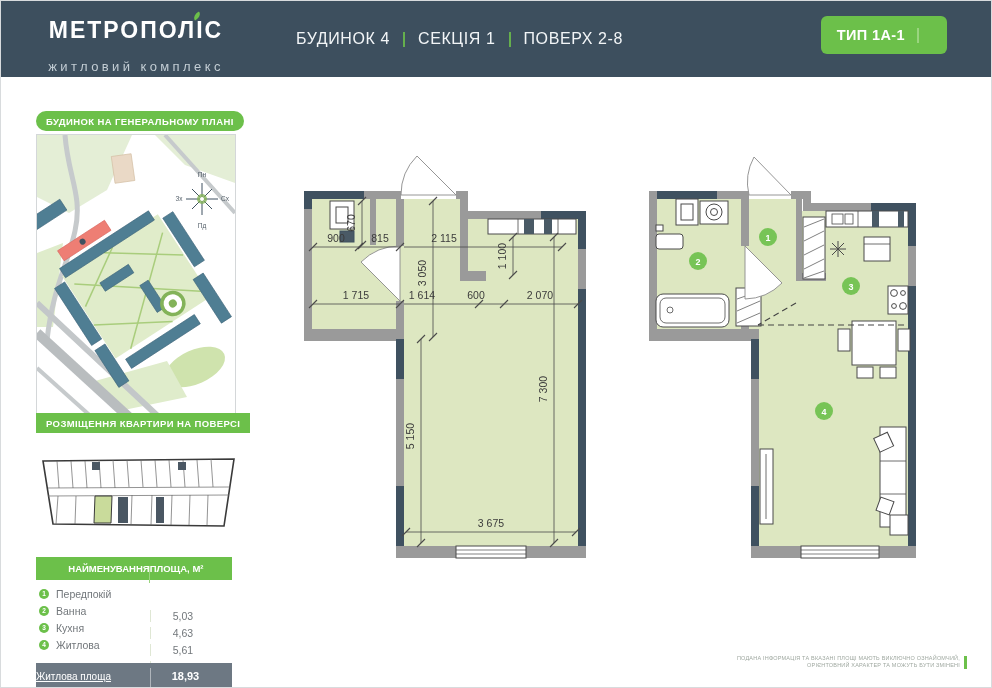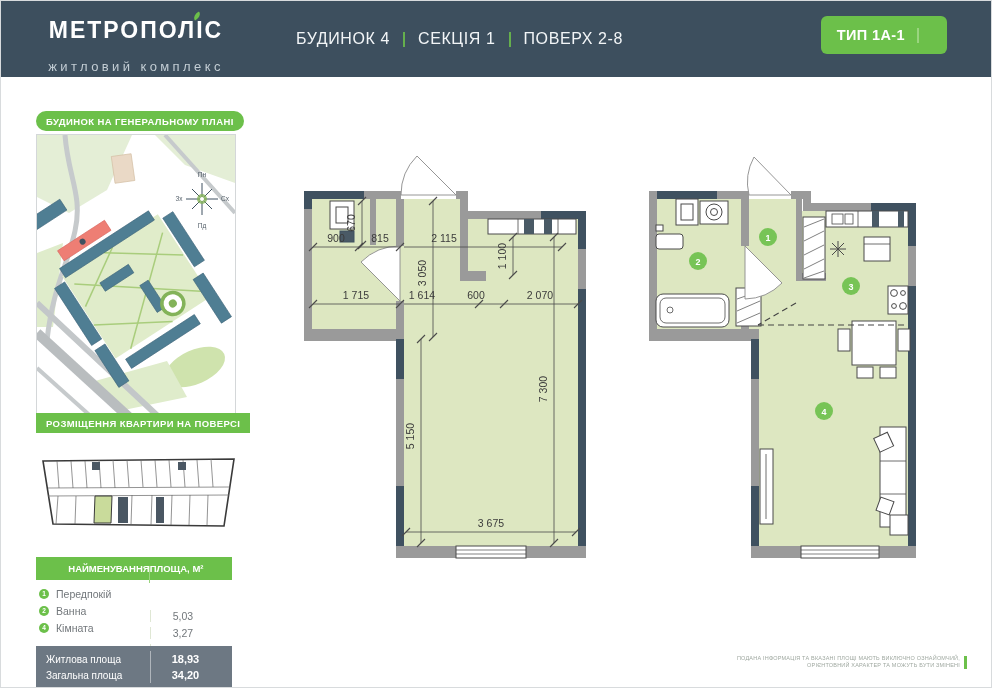--- a/index.html
+++ b/index.html
@@ -28,21 +28,21 @@
   .at-head .c1{width:58%;text-align:right;position:relative;}
   .at-head .c1:after{content:"";position:absolute;right:0;top:-4px;width:1px;height:17px;background:#9ad57f;top:3px;}
   .at-head .c2{width:42%;text-align:left;}
   .at-body{padding:5px 0 4px;}
   .at-row{display:flex;align-items:center;height:17px;font-size:10.5px;color:#72777b;}
   .num-dot{width:10px;height:10px;border-radius:50%;background:#6cc04a;color:#fff;font-size:6.5px;font-weight:bold;display:flex;align-items:center;justify-content:center;margin:0 7px 0 3px;}
   .at-row .rn{flex:1;}
   .at-row .rv{width:42%;border-left:1px solid #dfe7d4;padding-left:22px;margin-top:44px;}
   .at-foot{background:#6d7883;color:#fff;padding:5px 0;}
   .af-row{display:flex;align-items:center;height:16px;font-size:10px;}
-  .af-row .fl{width:58%;padding-left:10px;position:relative;}
+  .af-row .fl{width:58%;position:relative;text-decoration:underline;}
   .af-row .fv{width:42%;padding-left:22px;font-weight:bold;font-size:11px;border-left:1px solid #8era;}
   .af-sep{position:absolute;left:58%;top:5px;bottom:5px;width:1px;background:rgba(255,255,255,.45);}
   .at-foot{position:relative;margin-top:6px;}
 
   
   .plan-dim{position:absolute;left:295px;top:150px;}
   .plan-furn{position:absolute;left:645px;top:150px;}
   svg text.dim{font-size:10.5px;fill:#3b3b3b;font-family:"Liberation Sans",sans-serif;}
   svg text.roomnum{font-size:9px;font-weight:bold;fill:#fff;font-family:"Liberation Sans",sans-serif;}
   svg .wallg{fill:#9a9a9a;}
@@ -191,25 +191,30 @@
     </div>
     <div class="at-body">
       <div class="at-row">
         <span class="num-dot">1</span>
         <span class="rn">Передпокій</span>
         <span class="rv">5,03</span>
       </div>
       <div class="at-row">
         <span class="num-dot">2</span>
         <span class="rn">Ванна</span>
-        <span class="rv">3,27</span>
+        <span class="rv">4,63</span>
+      </div>
+      <div class="at-row">
+        <span class="num-dot">3</span>
+        <span class="rn">Кухня</span>
+        <span class="rv">5,61</span>
       </div>
       <div class="at-row">
         <span class="num-dot">4</span>
-        <span class="rn">Кімната</span>
+        <span class="rn">Житлова</span>
         <span class="rv">18,93</span>
       </div>
     </div>
     <div class="at-foot">
       <span class="af-sep"></span>
       <div class="af-row">
         <span class="fl">Житлова площа</span>
         <span class="fv">18,93</span>
       </div>
       <div class="af-row">

